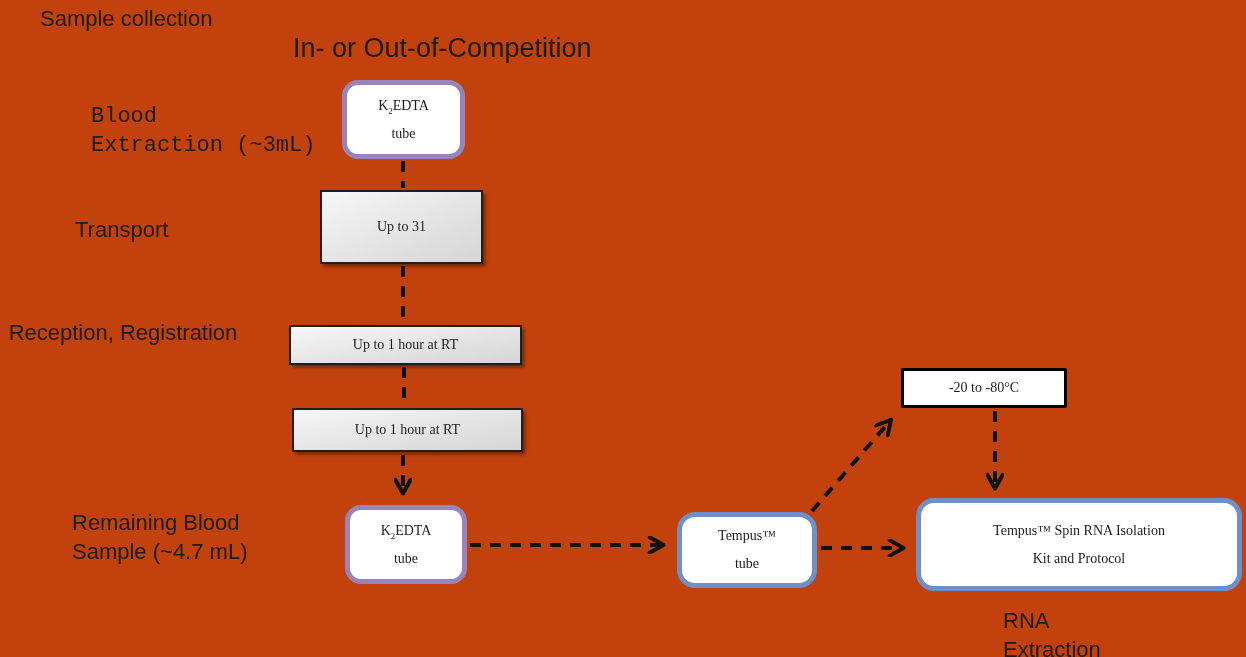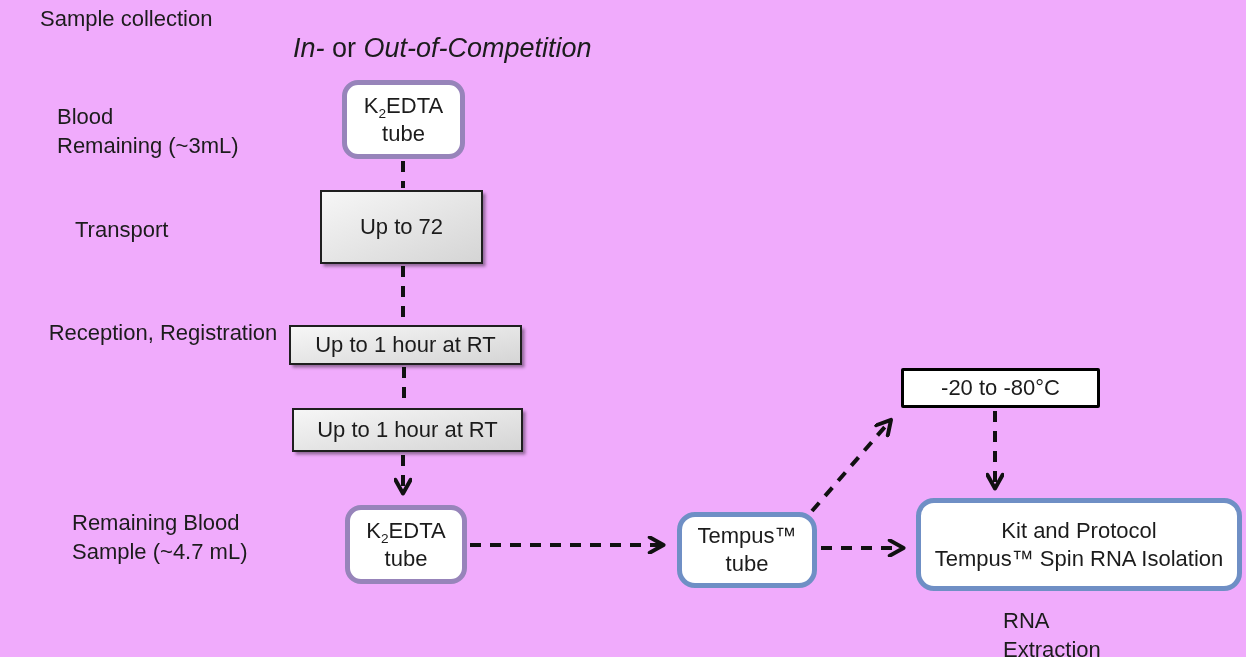--- a/index.html
+++ b/index.html
@@ -6,58 +6,59 @@
     margin: 0;
     padding: 0;
     background: #ffffff;
     font-family: "Liberation Sans", "DejaVu Sans", sans-serif;
     color: #1c1c1c;
   }
   .canvas {
     position: relative;
     width: 1246px;
     height: 657px;
-    background: #f0abfc;
+    background: #c2410c;
     overflow: hidden;
   }
   .connector-layer {
     position: absolute;
     left: 0; top: 0;
     width: 1246px; height: 657px;
     z-index: 1;
   }
   .label {
     position: absolute;
     z-index: 2;
     font-size: 22px;
     line-height: 29px;
     white-space: nowrap;
   }
-  .label.center { text-align: center; padding-left: 40px; }
+  .label.center { text-align: center; }
   .title-row {
     position: absolute;
     left: 263px; top: 0px;
     z-index: 2;
     font-size: 27px;
     line-height: 32px;
     white-space: pre;
   }
-  .title-row .it { font-style: italic; }
+  .title-row .it { }
   .box {
     position: absolute;
     z-index: 2;
     box-sizing: border-box;
     display: flex;
     flex-direction: column;
     align-items: center;
     justify-content: center;
     text-align: center;
-    font-size: 22px;
+    font-size: 14px;
     line-height: 28px;
     background: #ffffff;
+    font-family: Liberation Serif, serif;
   }
   .box.tube {
     border: 5px solid var(--purple-border, #9784ba);
     border-radius: 16px;
   }
   .box.blue {
     border: 5px solid var(--blue-border, #6f8fc5);
     border-radius: 18px;
   }
   .box.gray {
@@ -92,69 +93,69 @@
       <path d="M995,411 L995,487" marker-end="url(#arrow)"></path>
       <path d="M821,548 L902,548" marker-end="url(#arrow)"></path>
     </g>
   </svg>
 
   <div class="label" style="left:40px; top:4px;">Sample collection</div>
   <div class="title-row">
     <span class="it">In-</span><span> or </span><span class="it">Out-of-Competition</span>
   </div>
 
-  <div class="label" style="left:57px; top:102px;">
+  <div class="label" style="left:91px; top:102px;font-family:Liberation Mono, monospace;">
     <div>Blood</div>
-    <div>Remaining (~3mL)</div>
+    <div>Extraction (~3mL)</div>
   </div>
   <div class="label" style="left:75px; top:215px;">
     <div>Transport</div>
   </div>
   <div class="label center" style="left:0px; top:318px; width:246px;">
     <div>Reception, Registration</div>
   </div>
   <div class="label" style="left:72px; top:508px;">
     <div>Remaining Blood</div>
     <div>Sample (~4.7 mL)</div>
   </div>
 
   <div class="box tube" style="left:342px; top:80px; width:123px; height:79px;">
     <div><span>K</span><sub>2</sub><span>EDTA</span></div>
     <div>tube</div>
   </div>
 
   <div class="box gray" style="left:320px; top:190px; width:163px; height:74px;">
-    <div>Up to 72</div>
+    <div>Up to 31</div>
   </div>
 
   <div class="box gray" style="left:289px; top:325px; width:233px; height:40px;">
     <div>Up to 1 hour at RT</div>
   </div>
 
   <div class="box gray" style="left:292px; top:408px; width:231px; height:44px;">
     <div>Up to 1 hour at RT</div>
   </div>
 
   <div class="box tube" style="left:345px; top:505px; width:122px; height:79px;">
     <div><span>K</span><sub>2</sub><span>EDTA</span></div>
     <div>tube</div>
   </div>
 
   <div class="box blue" style="left:677px; top:512px; width:140px; height:76px;">
     <div>Tempus™</div>
     <div>tube</div>
   </div>
 
-  <div class="box blackline" style="left:901px; top:368px; width:199px; height:40px;">
+  <div class="box blackline" style="left:901px; top:368px; width:166px; height:40px;">
     <div>-20 to -80°C</div>
   </div>
 
   <div class="box blue" style="left:916px; top:498px; width:326px; height:93px;">
+    <div>Tempus™ Spin RNA Isolation</div>
     <div>Kit and Protocol</div>
-    <div>Tempus™ Spin RNA Isolation</div>
   </div>
 
   <div class="label" style="left:1003px; top:606px;">
     <div>RNA</div>
     <div>Extraction</div>
   </div>
 
 </div>
 
 </body></html>

